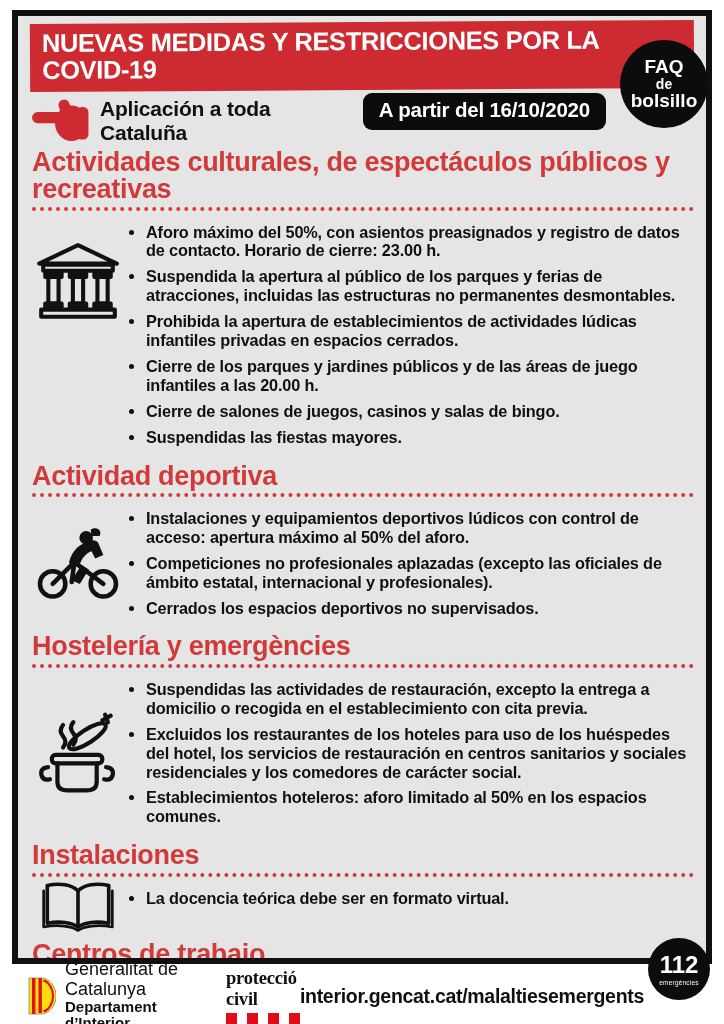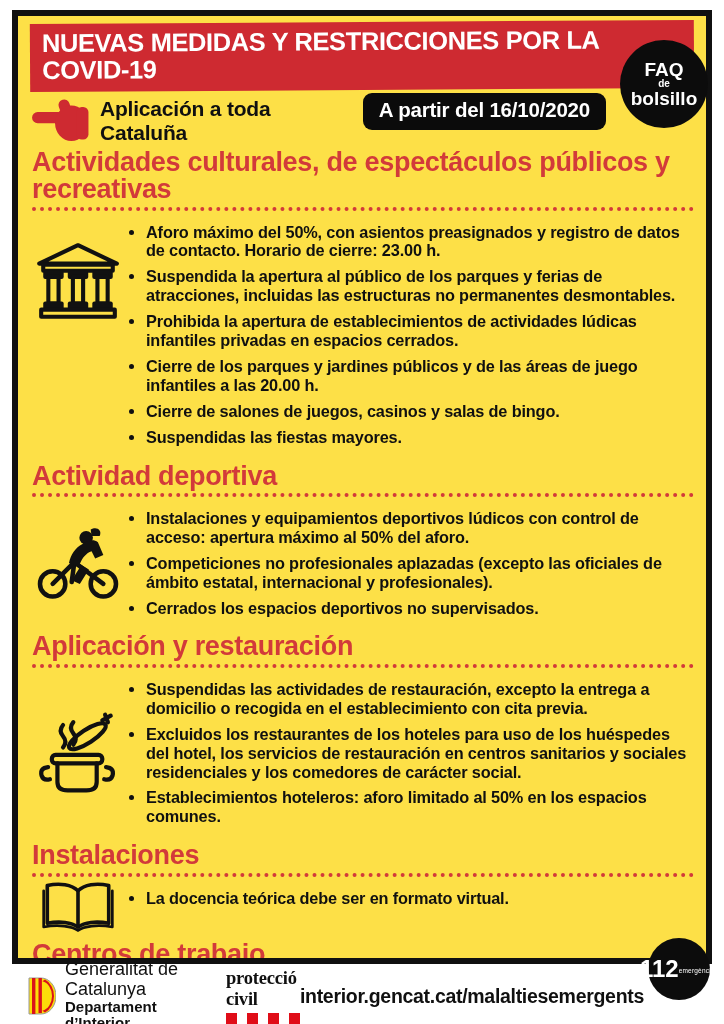--- a/index.html
+++ b/index.html
@@ -9,21 +9,21 @@
   }
   *{box-sizing:border-box;}
   html,body{margin:0;padding:0;}
   body{
     width:724px;height:1024px;position:relative;background:#ffffff;
     font-family:"Liberation Sans",sans-serif;color:var(--ink);
     overflow:hidden;
   }
   .frame{
     position:absolute;left:12px;right:12px;top:10px;bottom:60px;
-    border:6px solid #101010;background:#fde047;
+    border:6px solid #101010;background:#e5e5e5;
     padding:6px 12px 2px 12px;overflow:hidden;
   }
   
   .banner{
     background:var(--brand-red);color:#fff;font-weight:800;
     font-size:25.5px;letter-spacing:-0.4px;line-height:1.05;
     padding:6px 10px 8px 12px;transform:rotate(-0.35deg);
   }
   
   .subrow{display:flex;align-items:center;margin:8px 0 0 2px;height:46px;}
@@ -33,39 +33,39 @@
     background:#0b0b0b;color:#fff;font-weight:800;font-size:20.5px;
     padding:5px 16px 8px;border-radius:9px;margin-left:auto;margin-right:88px;
     margin-top:-18px;letter-spacing:-0.2px;white-space:nowrap;
   }
   .faq-badge{
     position:absolute;top:40px;right:16px;width:88px;height:88px;border-radius:50%;
     background:#0c0c0c;color:#fff;display:flex;flex-direction:column;
     align-items:center;justify-content:center;z-index:5;font-weight:700;line-height:1.02;
   }
   .faq-badge .l1,.faq-badge .l3{font-size:19px;}
-  .faq-badge .l2{font-size:10px;}
+  .faq-badge .l2{font-size:14px;}
   
   .sec-title{
     color:var(--heading-red);font-size:27px;font-weight:800;line-height:1.02;
     border-bottom:4px dotted var(--heading-red);
     padding-bottom:3px;margin:5px 0 3px 2px;letter-spacing:-0.3px;
   }
   .sec-body{display:flex;align-items:stretch;justify-content:center;}
   .icon-col{width:96px;flex:none;display:flex;justify-content:center;align-items:center;}
   .icon-col.top{align-items:flex-start;padding-top:26px;}
   .bullets{margin:3px 0 4px;padding-left:20px;flex:1;list-style:disc;}
   .bullets li{
     font-size:16.3px;font-weight:700;line-height:1.16;margin:6px 0 7px;
     letter-spacing:-0.15px;
   }
   
   .badge-112{
     position:absolute;right:14px;bottom:24px;width:62px;height:62px;border-radius:50%;
-    background:#0c0c0c;color:#fff;display:flex;flex-direction:row;
+    background:#0c0c0c;color:#fff;display:flex;flex-direction:column;
     align-items:center;justify-content:center;z-index:6;
   }
   .badge-112 .num{font-size:24px;font-weight:800;line-height:1;}
   .badge-112 .lbl{font-size:6.5px;margin-top:2px;letter-spacing:0.2px;}
   
   .footer{
     position:absolute;left:26px;right:26px;bottom:2px;height:52px;
     display:flex;align-items:center;
   }
   .gc-logo{width:30px;height:40px;flex:none;}
@@ -149,21 +149,21 @@
         </g>
       </svg>
     </div>
     <ul class="bullets">
       <li>Instalaciones y equipamientos deportivos lúdicos con control de acceso: apertura máximo al 50% del aforo.</li>
       <li>Competiciones no profesionales aplazadas (excepto las oficiales de ámbito estatal, internacional y profesionales).</li>
       <li>Cerrados los espacios deportivos no supervisados.</li>
     </ul>
   </div>
 
-  <h2 class="sec-title">Aplicación y restauración</h2>
+  <h2 class="sec-title">Hostelería y emergències</h2>
   <div class="sec-body">
     <div class="icon-col">
       <svg width="86" height="88" viewBox="0 0 92 94">
         <g class="stroke" stroke-width="4.5">
           <ellipse cx="56" cy="28" rx="23" ry="7" transform="rotate(-33 56 28)"></ellipse>
           <path d="M72 11 l9 -5 m-6 -1 l3 8"></path>
           <path d="M30 16 q-5 6 0 12 q5 6 0 12"></path>
           <path d="M41 13 q-5 6 0 12 q5 6 0 12"></path>
           <rect x="18" y="48" width="54" height="9" rx="4"></rect>
           <path d="M24 57 V77 q0 9 11 9 h20 q11 0 11 -9 V57"></path>

